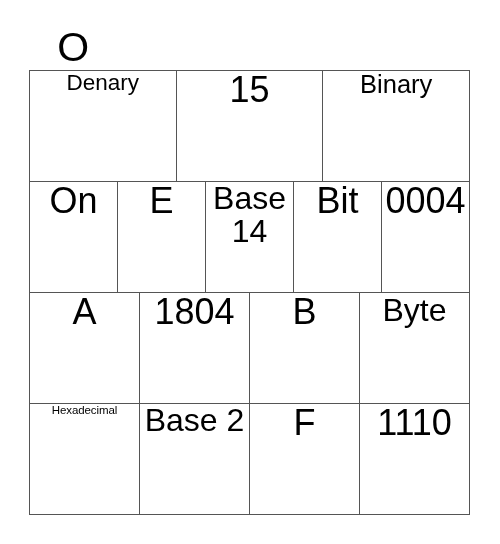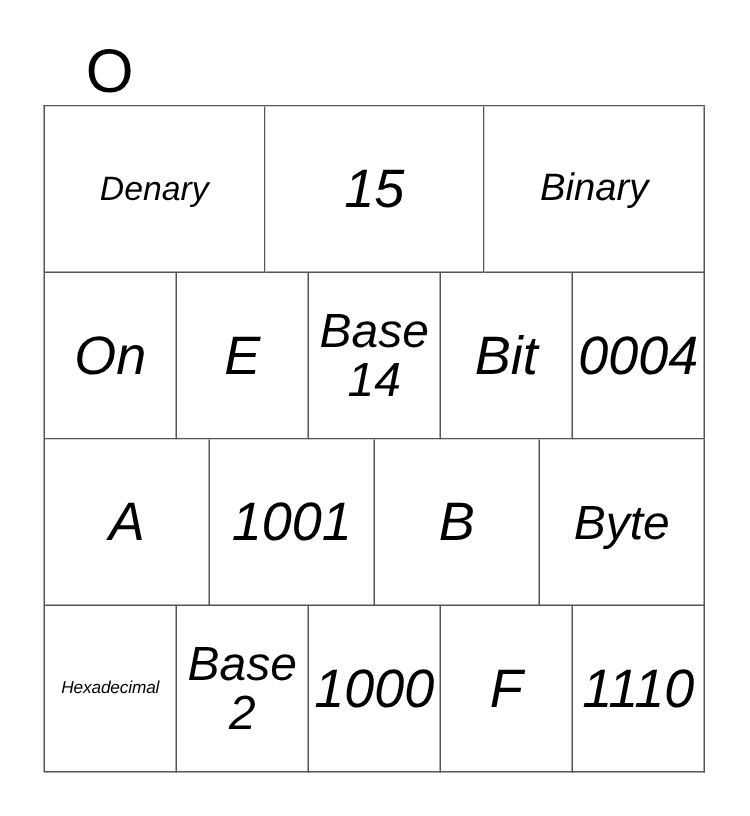--- a/index.html
+++ b/index.html
@@ -65,27 +65,25 @@
     flex: 1 1 0;
     min-height: 0;
   }
   .grid-cell {
     flex: 1 1 0;
     min-width: 0;
     border-right: 1.6px solid #555555;
     border-bottom: 1.6px solid #555555;
     box-sizing: border-box;
     display: flex;
-    align-items: center;
     justify-content: center;
     text-align: center;
     background: #ffffff;
     overflow: hidden;
     padding: 0 1px;
-    font-style: italic;
   }
   .cell-text {
     display: block;
     width: 100%;
     line-height: 1.08;
     color: #000000;
     font-weight: 400;
     word-break: normal;
     overflow-wrap: break-word;
     hyphens: none;
@@ -153,42 +151,39 @@
       <div class="grid-cell">
         <span class="cell-text fs-xxl">0004</span>
       </div>
     </div>
 
     <div class="grid-row">
       <div class="grid-cell">
         <span class="cell-text fs-xxl">A</span>
       </div>
       <div class="grid-cell">
-        <span class="cell-text fs-xxl">1001</span>
+        <span class="cell-text fs-xxl">1804</span>
       </div>
       <div class="grid-cell">
         <span class="cell-text fs-xxl">B</span>
       </div>
       <div class="grid-cell">
         <span class="cell-text fs-xl">Byte</span>
       </div>
     </div>
 
 
     <div class="grid-row">
       <div class="grid-cell">
         <span class="cell-text fs-xs">Hexadecimal</span>
       </div>
       <div class="grid-cell">
         <span class="cell-text wrap2">Base 2</span>
       </div>
       <div class="grid-cell">
-        <span class="cell-text fs-xxl">1000</span>
-      </div>
-      <div class="grid-cell">
         <span class="cell-text fs-xxl">F</span>
       </div>
       <div class="grid-cell">
         <span class="cell-text fs-xxl">1110</span>
       </div>
     </div>
 
   </div>
 </div>
 

